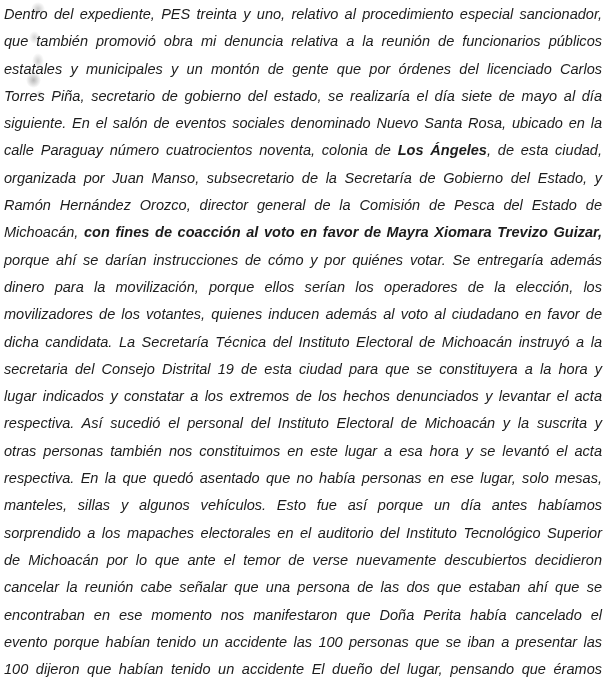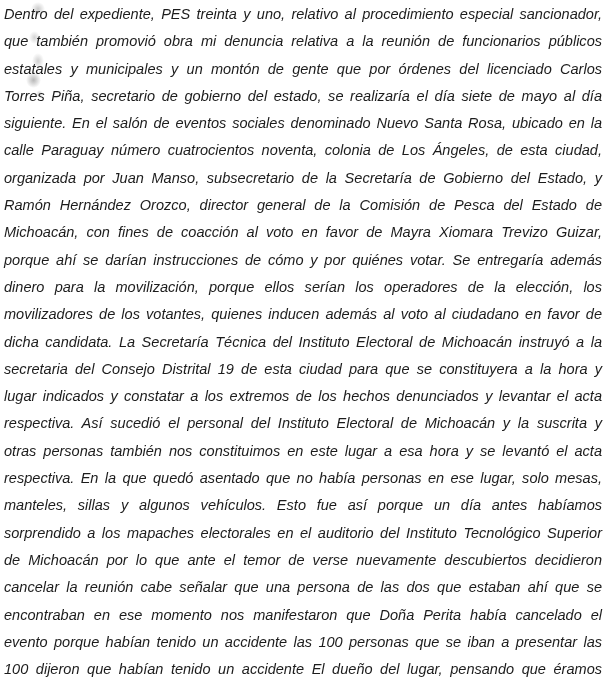--- a/index.html
+++ b/index.html
@@ -23,21 +23,21 @@
     font-family: "Liberation Sans", sans-serif;
     font-style: italic;
     font-size: 14.55px;
     line-height: 27.3px;
     text-align: justify;
     color: #1c1c1c;
     word-spacing: 1px;
     -webkit-font-smoothing: antialiased;
   }
   .seg { font-weight: normal; }
-  .seg.bold { font-weight: normal; }
+  .seg.bold { font-weight: bold; }
   
   .smudge {
     position: absolute;
     border-radius: 50%;
     background: radial-gradient(closest-side, rgba(80,80,80,0.55), rgba(120,120,120,0));
     pointer-events: none;
   }
   .smudge.s1 { left: 31px; top: 2px;  width: 14px; height: 14px; opacity: .55; }
   .smudge.s2 { left: 29px; top: 31px; width: 11px; height: 13px; opacity: .45; }
   .smudge.s3 { left: 32px; top: 53px; width: 12px; height: 16px; opacity: .5; }

